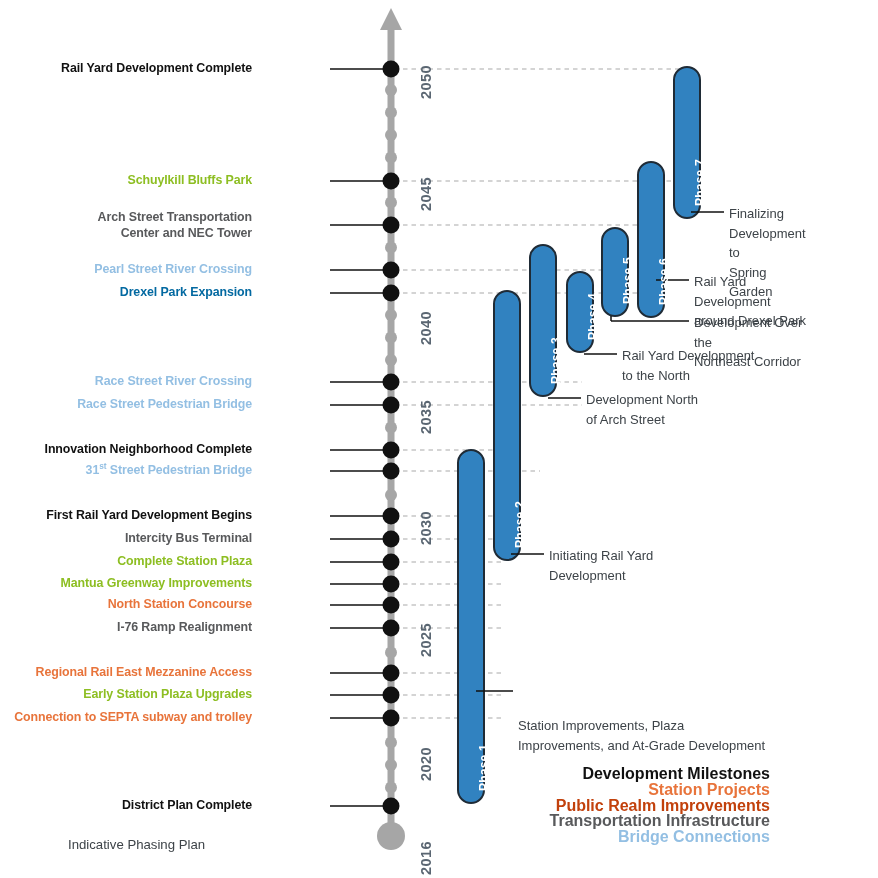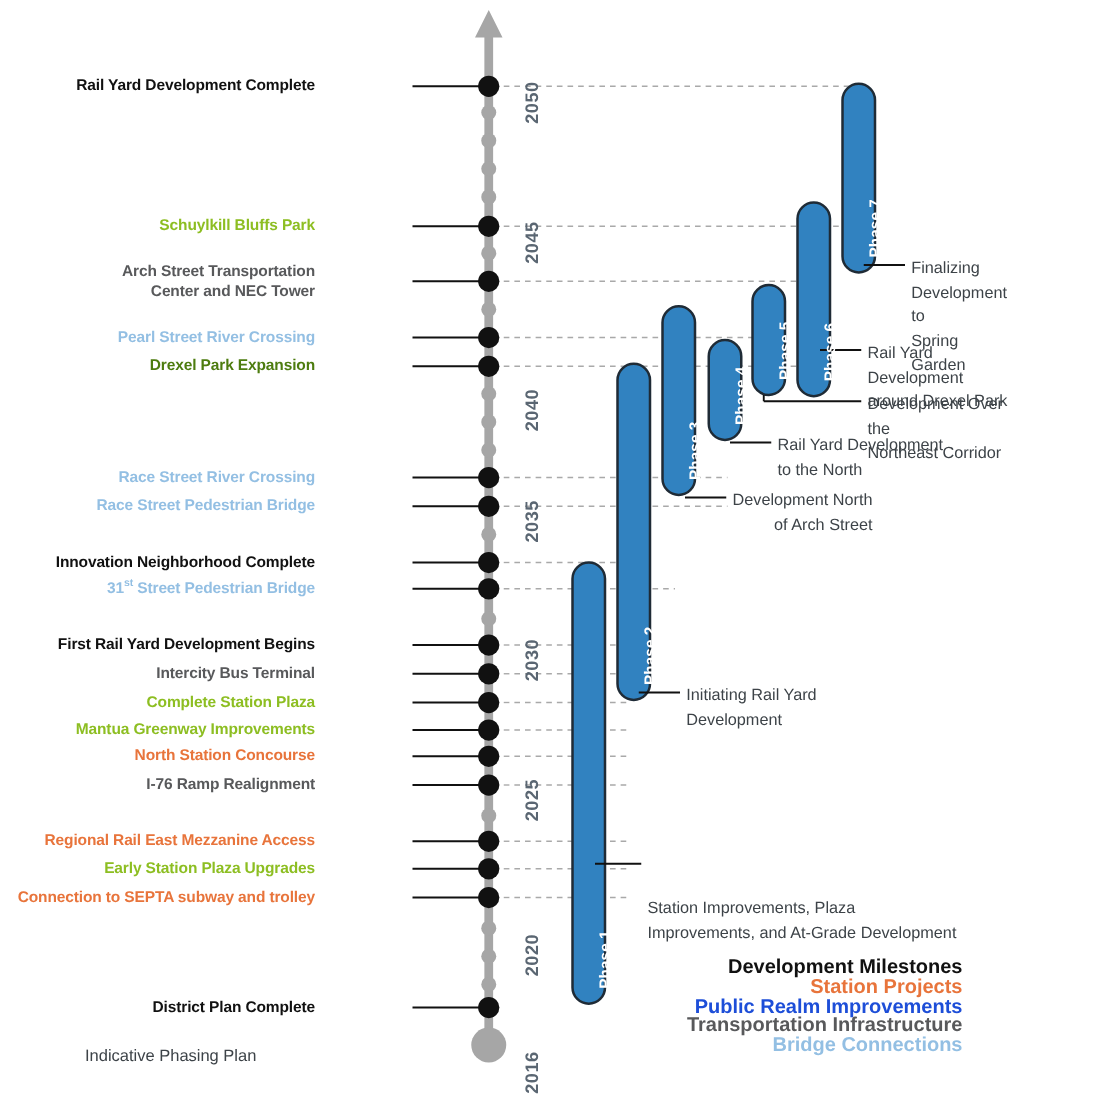--- a/index.html
+++ b/index.html
@@ -210,21 +210,21 @@
         <line x1="611" y1="316" x2="611" y2="321" stroke="#111111" stroke-width="1.5"></line>
       </g>
   </svg>
 
   <div id="labels-layer">
       <div class="mslabel" style="color: rgb(17, 17, 17); right: 560px; top: 69px;">Rail Yard Development Complete</div>
       <div class="mslabel" style="color: rgb(141, 190, 34); right: 560px; top: 181px;">Schuylkill Bluffs Park</div>
       <div class="mslabel" style="color: rgb(88, 89, 91); right: 560px; top: 225px;">Arch Street Transportation
 Center and NEC Tower</div>
       <div class="mslabel" style="color: rgb(147, 191, 227); right: 560px; top: 270px;">Pearl Street River Crossing</div>
-      <div class="mslabel" style="color: #4d7c0f; right: 560px; top: 293px; padding-left: 28px;">Drexel Park Expansion</div>
+      <div class="mslabel" style="color: #0369a1; right: 560px; top: 293px; padding-left: 28px;">Drexel Park Expansion</div>
       <div class="mslabel" style="color: rgb(147, 191, 227); right: 560px; top: 382px;">Race Street River Crossing</div>
       <div class="mslabel" style="color: rgb(147, 191, 227); right: 560px; top: 405px;">Race Street Pedestrian Bridge</div>
       <div class="mslabel" style="color: rgb(17, 17, 17); right: 560px; top: 450px; padding-left: 16px;">Innovation Neighborhood Complete</div>
       <div class="mslabel" style="color: rgb(147, 191, 227); right: 560px; top: 471px;">31<sup>st</sup> Street Pedestrian Bridge</div>
       <div class="mslabel" style="color: rgb(17, 17, 17); right: 560px; top: 516px;">First Rail Yard Development Begins</div>
       <div class="mslabel" style="color: rgb(88, 89, 91); right: 560px; top: 539px;">Intercity Bus Terminal</div>
       <div class="mslabel" style="color: rgb(141, 190, 34); right: 560px; top: 562px; text-align: center;">Complete Station Plaza</div>
       <div class="mslabel" style="color: rgb(141, 190, 34); right: 560px; top: 584px;">Mantua Greenway Improvements</div>
       <div class="mslabel" style="color: rgb(232, 116, 59); right: 560px; top: 605px;">North Station Concourse</div>
       <div class="mslabel" style="color: rgb(88, 89, 91); right: 560px; top: 628px;">I-76 Ramp Realignment</div>
@@ -255,31 +255,31 @@
   <div id="annots-layer">
       <div class="annot" style="left: 729px; top: 204px;">Finalizing
 Development to
 Spring Garden</div>
       <div class="annot" style="left: 694px; top: 272px;">Rail Yard Development
 around Drexel Park</div>
       <div class="annot" style="left: 694px; top: 313px;">Development Over the
 Northeast Corridor</div>
       <div class="annot" style="left: 622px; top: 346px;">Rail Yard Development
 to the North</div>
-      <div class="annot" style="left: 586px; top: 390px; text-align: right;">Development North
+      <div class="annot" style="left: 586px; top: 390px;">Development North
 of Arch Street</div>
       <div class="annot" style="left: 549px; top: 546px;">Initiating Rail Yard
 Development</div>
       <div class="annot" style="left: 518px; top: 683px; margin-top: 33px;">Station Improvements, Plaza
 Improvements, and At-Grade Development</div>
     </div>
 
   <div id="legend">
       <div style="color: rgb(17, 17, 17);">Development Milestones</div>
       <div style="color: rgb(232, 116, 59);">Station Projects</div>
-      <div style="color: #1d4ed8; text-align: right;">Public Realm Improvements</div>
+      <div style="color: #c2410c; text-align: right;">Public Realm Improvements</div>
       <div style="color: rgb(88, 89, 91);">Transportation Infrastructure</div>
       <div style="color: rgb(147, 191, 227);">Bridge Connections</div>
     </div>
 
   <div id="caption">Indicative Phasing Plan</div>
 
 </div>
 
 </body></html>

